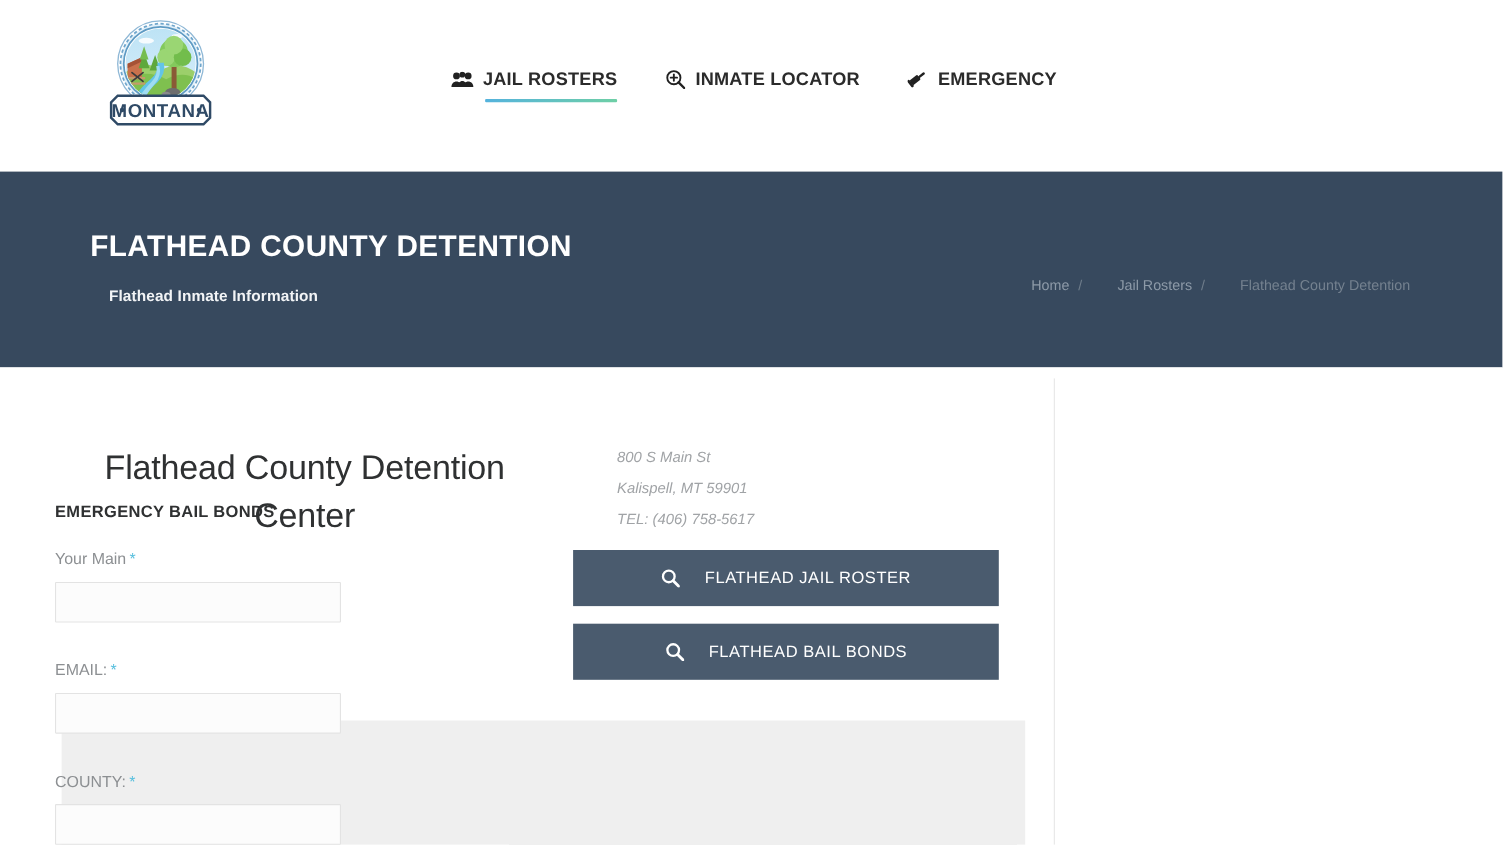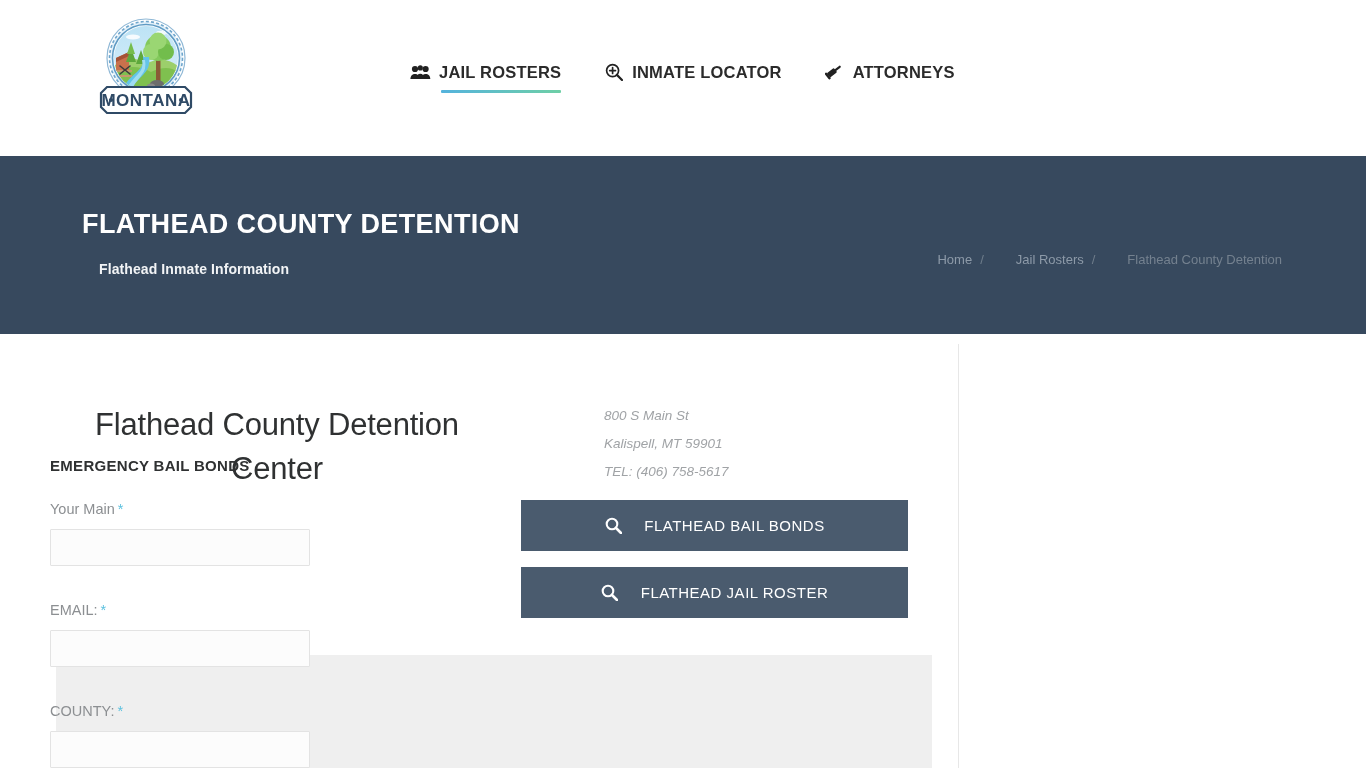--- a/index.html
+++ b/index.html
@@ -174,21 +174,21 @@
   }
 
   .address-block {
     position: absolute;
     left: 561px;
     top: 68px;
     color: #a0a3a6;
     font-size: 13.5px;
     line-height: 28px;
   }
-  .address-line { display: block; white-space: nowrap; margin-left: 43px; }
+  .address-line { display: block; white-space: nowrap; }
 
   .action-buttons {
     position: absolute;
     left: 521px;
     top: 166px;
     width: 387px;
   }
 
   .action-btn {
     display: flex;
@@ -373,21 +373,21 @@
     <a class="nav-item" href="#">
       <span class="nav-icon">
         <svg width="18" height="18" viewBox="0 0 18 18" fill="#212121">
           <g transform="rotate(-38 9 9)">
             <rect x="2.4" y="5.6" width="9" height="5.4" rx="1"></rect>
             <rect x="10.6" y="7.3" width="7.2" height="2.2" rx="1.1"></rect>
             <rect x="0.4" y="4.4" width="2.4" height="7.8" rx="1"></rect>
           </g>
         </svg>
       </span>
-      <span class="nav-label">ATTORNEYS</span>
+      <span class="nav-label">EMERGENCY</span>
     </a>
 
 
   </nav>
 </header>
 
 <section class="page-banner">
   <div class="banner-inner">
     <h1 class="banner-title">FLATHEAD COUNTY DETENTION</h1>
     <div class="banner-subtitle">Flathead Inmate Information</div>
@@ -416,31 +416,31 @@
 
     <div class="action-buttons">
 
       <a class="action-btn" href="#">
         <span class="btn-icon">
           <svg width="17" height="17" viewBox="0 0 17 17" fill="none" stroke="#ffffff" stroke-width="2.1">
             <circle cx="7" cy="7" r="5.3"></circle>
             <line x1="11" y1="11" x2="16" y2="16" stroke-width="2.6" stroke-linecap="round"></line>
           </svg>
         </span>
-        <span>FLATHEAD BAIL BONDS</span>
+        <span>FLATHEAD JAIL ROSTER</span>
       </a>
 
       <a class="action-btn" href="#">
         <span class="btn-icon">
           <svg width="17" height="17" viewBox="0 0 17 17" fill="none" stroke="#ffffff" stroke-width="2.1">
             <circle cx="7" cy="7" r="5.3"></circle>
             <line x1="11" y1="11" x2="16" y2="16" stroke-width="2.6" stroke-linecap="round"></line>
           </svg>
         </span>
-        <span>FLATHEAD JAIL ROSTER</span>
+        <span>FLATHEAD BAIL BONDS</span>
       </a>
 
     </div>
 
     <div class="gray-panel"></div>
   </div>
 
   <aside class="sidebar-col"></aside>
 
 </main>

